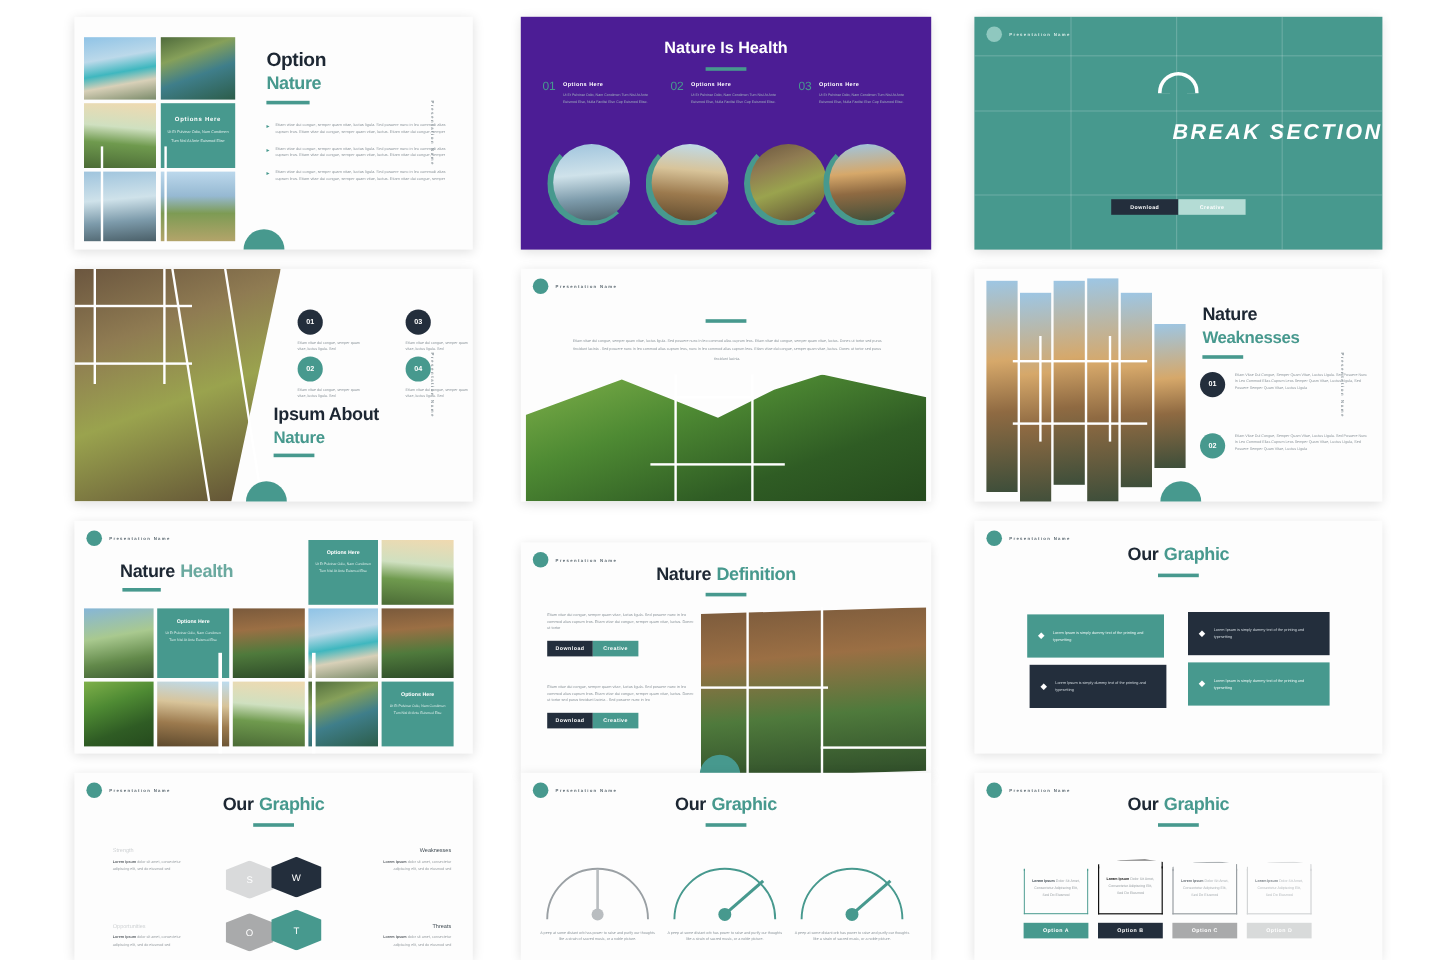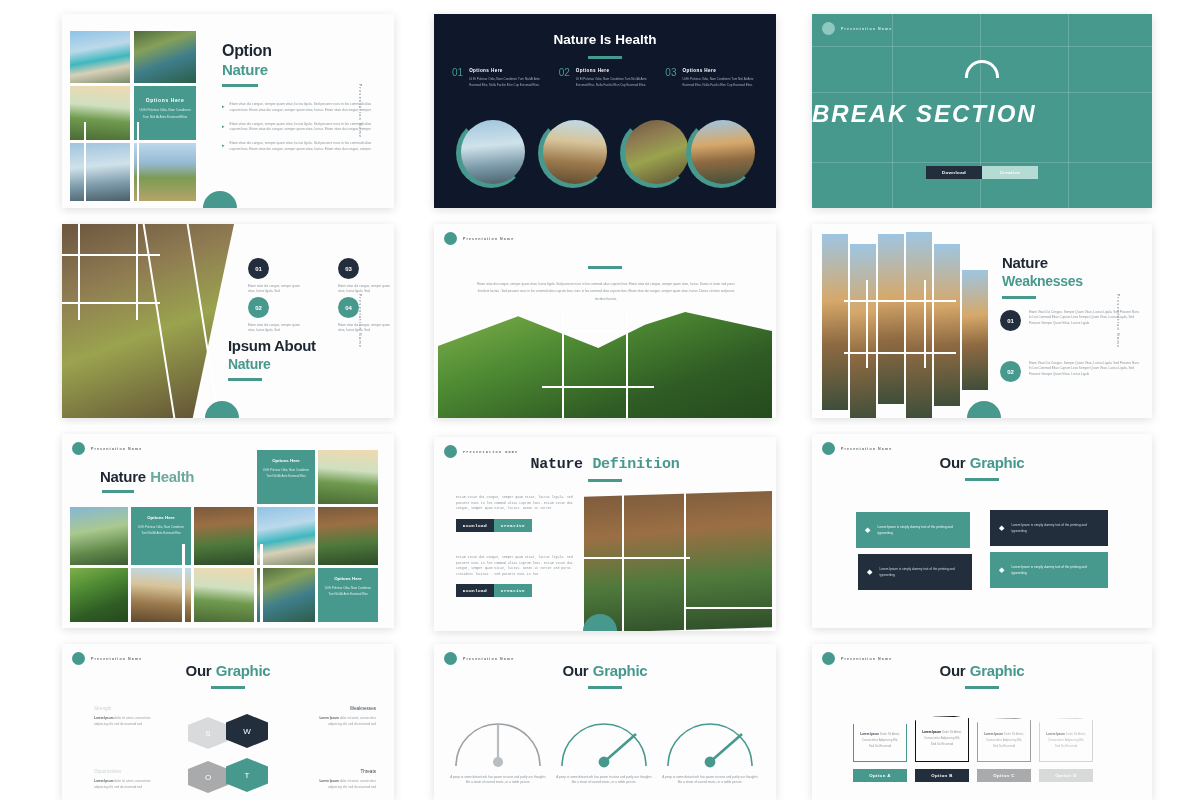--- a/index.html
+++ b/index.html
@@ -81,21 +81,21 @@
     </div>
     <div style="display:flex;gap:5px;">
       <span style="color:#47998E;font-size:5px;line-height:1.6;">▸</span>
       <span class="lorem" style="font-size:3.3px;">Etiam vitae dui congue, semper quam vitae, luctus ligula. Sed posuere nunc in leo commodi alias cuprum leos. Etiam vitae dui congue, semper quam vitae, luctus. Etiam vitae dui congue, semper</span>
     </div>
   </div>
   <div class="bottom-arc" style="left:158px;bottom:-17px;"></div>
   <div class="vert-name">Presentation Name</div>
 </div>
 
-<div class="slide" style="left:434px;top:14px;width:342px;height:194px;background:#0f172a;">
+<div class="slide" style="left:434px;top:14px;width:342px;height:194px;background:#4c1d95;">
   <div style="position:absolute;left:0;right:0;top:18px;text-align:center;font-size:13.5px;font-weight:700;color:#ffffff;">Nature Is Health</div>
   <div style="position:absolute;left:50%;transform:translateX(-50%);top:42px;width:34px;height:3px;background:#47998E;"></div>
 
   <div style="position:absolute;left:18px;top:54px;display:flex;gap:14px;width:306px;">
     <div style="display:flex;gap:6px;flex:1;">
       <span style="font-size:10px;font-weight:400;color:#47998E;line-height:1;">01</span>
       <span>
         <span style="display:block;font-size:4.6px;font-weight:700;color:#fff;letter-spacing:.4px;">Options Here</span>
         <span style="display:block;font-size:3px;color:#9fb0bd;line-height:2.1;margin-top:3px;">Ut Et Pulvinar Odio, Nam Condimen Tum Nisl At Ante Euismod Else, Nulla Facilisi Elsn Cup Euismod Elise.</span>
       </span>
@@ -142,21 +142,21 @@
   <div class="gl" style="left:0;top:78px;width:340px;height:1px;opacity:.18;"></div>
   <div class="gl" style="left:0;top:148px;width:340px;height:1px;opacity:.18;"></div>
 
   <div class="pn-wrap">
     <div class="pn-dot light"></div>
     <div class="pn-txt w">Presentation Name</div>
   </div>
 
   <div style="position:absolute;left:50%;top:46px;transform:translateX(-50%);width:34px;height:18px;border:3px solid #fff;border-bottom:none;border-radius:18px 18px 0 0;"></div>
 
-  <div style="position:absolute;left:0;right:0;top:86px;text-align:left;font-size:24px;font-weight:700;font-style:italic;color:#ffffff;letter-spacing:2px;">BREAK SECTION</div>
+  <div style="position:absolute;left:0;right:0;top:86px;text-align:right;font-size:18px;font-weight:700;font-style:italic;color:#ffffff;letter-spacing:2px;">BREAK SECTION</div>
 
   <div style="position:absolute;left:50%;top:152px;transform:translateX(-50%);display:flex;">
     <div class="btn dark" style="width:56px;">Download</div>
     <div class="btn" style="width:56px;background:#b4dcd5;color:#ffffff;">Creative</div>
   </div>
 </div>
 
 <div class="slide" style="left:62px;top:224px;width:332px;height:194px;">
   <div class="ph ph6" style="position:absolute;left:0;top:0;width:172px;height:194px;clip-path:polygon(0 0,100% 0,76% 100%,0 100%);"></div>
   <div class="gl" style="left:0;top:30px;width:98px;height:2px;"></div>
@@ -268,21 +268,21 @@
   <div class="ph ph3" style="position:absolute;left:132px;top:134px;width:60px;height:54px;"></div>
   <div class="ph ph2" style="position:absolute;left:195px;top:134px;width:58px;height:54px;"></div>
   <div style="position:absolute;left:256px;top:134px;width:60px;height:54px;background:#47998E;padding:8px 4px;text-align:center;">
     <div style="font-size:4.4px;font-weight:700;color:#fff;">Options Here</div>
     <div style="font-size:2.9px;color:#d9ece9;line-height:2.2;margin-top:4px;">Ut Et Pulvinar Odio, Nam Condimen Tum Nisl At Ante Euismod Else</div>
   </div>
   <div class="gl" style="left:120px;top:110px;width:3px;height:84px;"></div>
   <div class="gl" style="left:198px;top:110px;width:3px;height:84px;"></div>
 </div>
 
-<div class="slide" style="left:434px;top:437px;width:342px;height:194px;font-family:Liberation Mono, monospace;">
+<div class="slide" style="left:434px;top:452px;width:342px;height:194px;">
   <div class="pn-wrap">
     <div class="pn-dot"></div>
     <div class="pn-txt">Presentation Name</div>
   </div>
   <div style="position:absolute;left:0;right:0;top:18px;text-align:center;">
     <span class="h1" style="font-size:15px;">Nature</span>
     <span class="h1" style="font-size:15px;color:#47998E;">Definition</span>
   </div>
   <div class="rule" style="position:absolute;left:50%;transform:translateX(-50%);top:42px;width:34px;"></div>
 

